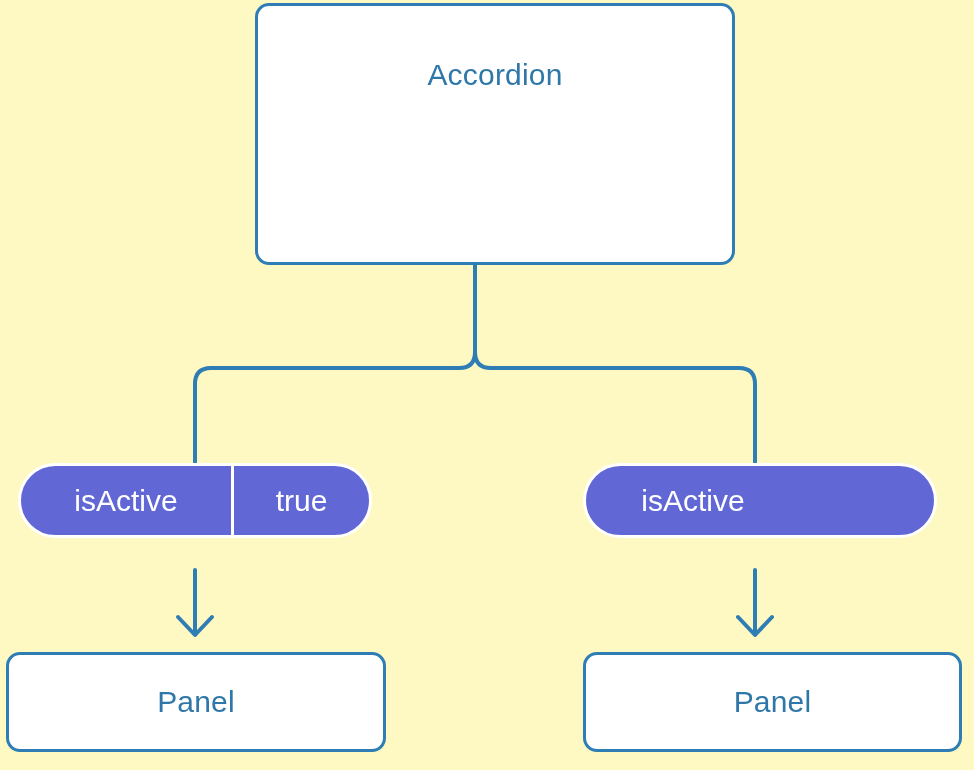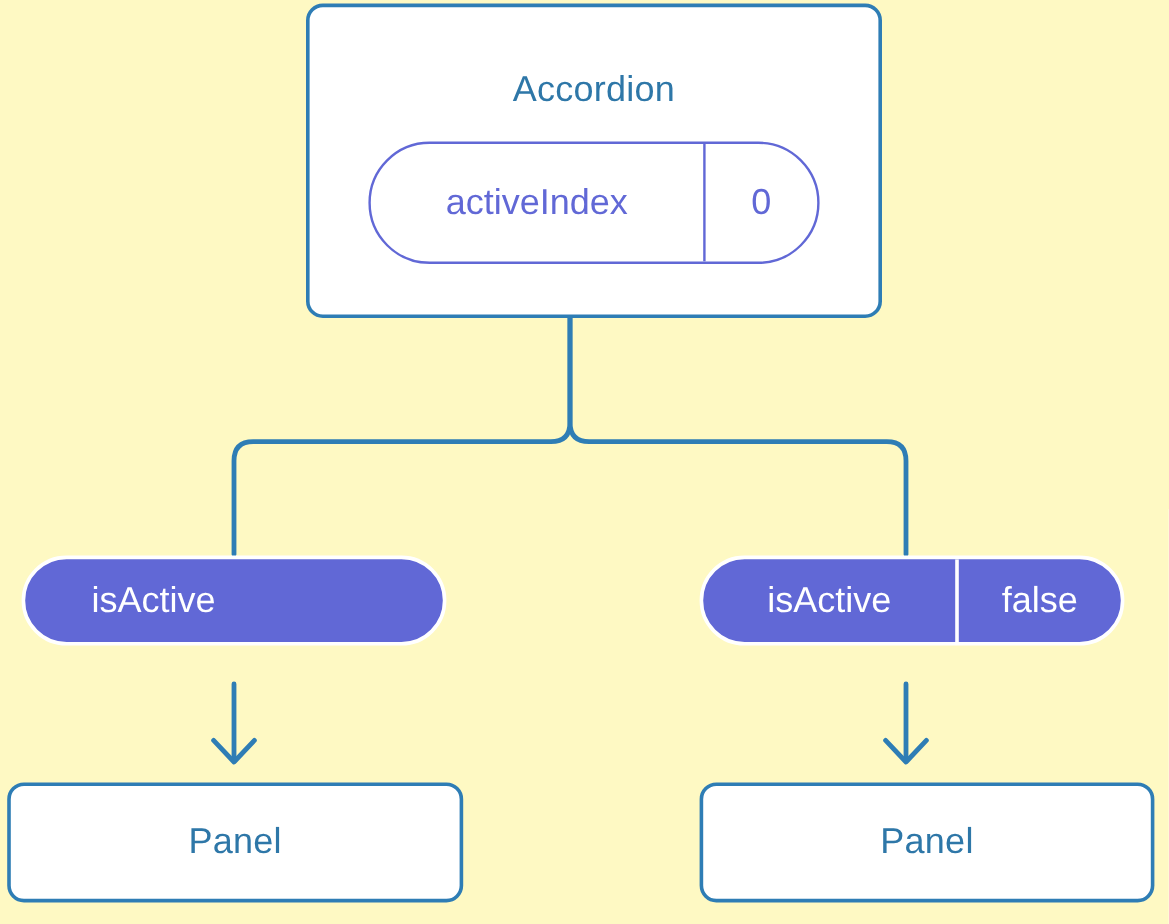--- a/index.html
+++ b/index.html
@@ -151,32 +151,28 @@
     <g>
       <line x1="755" y1="570" x2="755" y2="634" stroke="#2E7DB5" stroke-width="4" stroke-linecap="round"></line>
       <polyline points="738,617 755,635 772,617" fill="none" stroke="#2E7DB5" stroke-width="4" stroke-linecap="round" stroke-linejoin="round"></polyline>
     </g>
   </svg>
 
   <div class="card" id="accordion-card">
     <div class="card-title">Accordion</div>
   </div>
 
-  <div class="pill outlined" id="state-pill-accordion">
-    <div class="pill-key">activeIndex</div>
-    <div class="pill-value">0</div>
-  </div>
 
   <div class="pill filled props-pill" id="props-pill-left">
     <div class="pill-key">isActive</div>
+    <div class="pill-value">true</div>
   </div>
 
   <div class="pill filled props-pill" id="props-pill-right">
     <div class="pill-key">isActive</div>
-    <div class="pill-value">false</div>
   </div>
 
   <div class="card panel-card" id="panel-card-left">
     <div class="card-title">Panel</div>
   </div>
 
   <div class="card panel-card" id="panel-card-right">
     <div class="card-title">Panel</div>
   </div>
 

